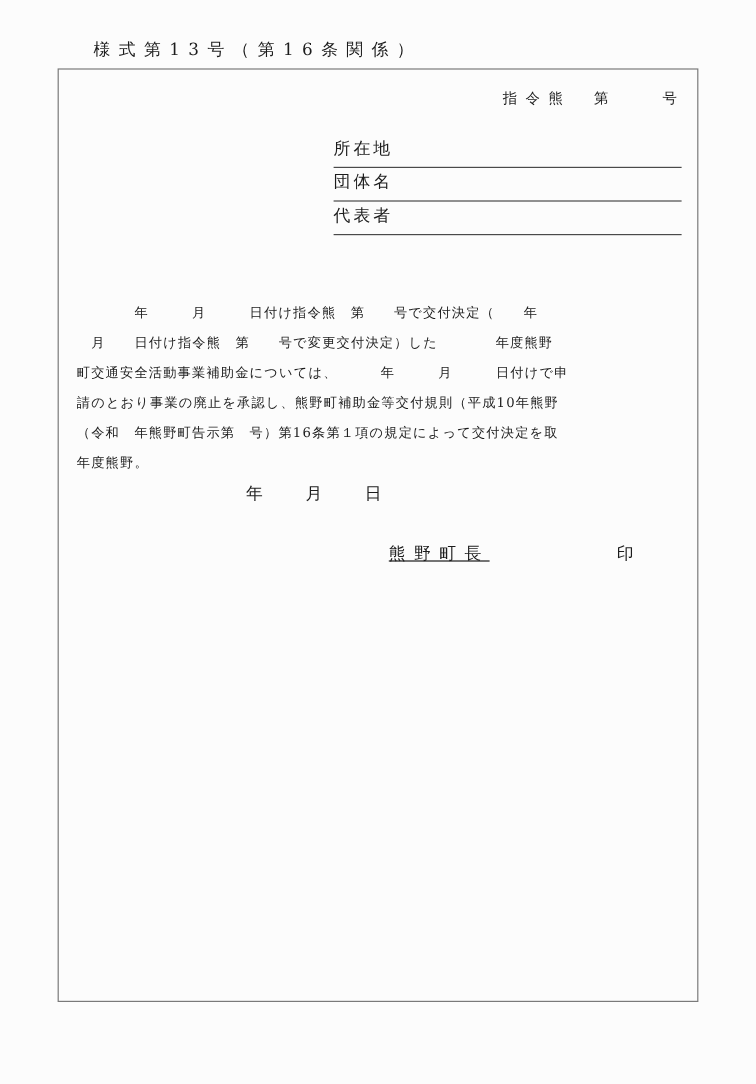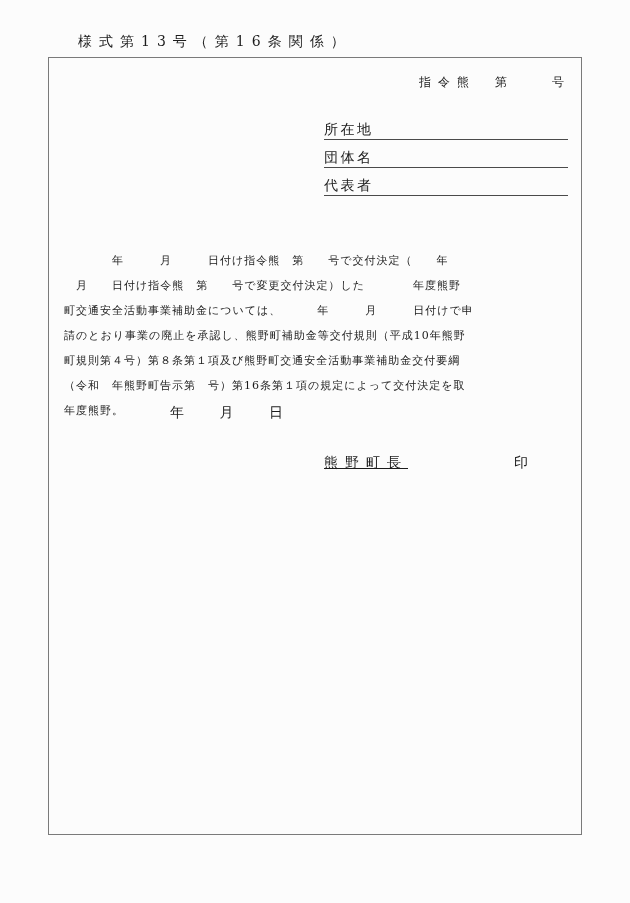--- a/index.html
+++ b/index.html
@@ -48,22 +48,21 @@
   .fields {
     position: absolute;
     left: 229px;
     top: 54px;
     width: 290px;
   }
   .field-row {
     height: 28px;
     border-bottom: 1px solid var(--underline);
     display: flex;
-    align-items: flex-end;
-    margin-left: 46px;
+    align-items: center;
   }
   .field-label {
     font-size: 14px;
     letter-spacing: 2.5px;
     line-height: 1;
     padding-bottom: 3px;
     white-space: pre;
   }
   .body-text {
     position: absolute;
@@ -71,21 +70,21 @@
     top: 158px;
     width: 512px;
     font-size: 11px;
     line-height: 25px;
     letter-spacing: 1px;
     margin-top: 32px;
   }
   .body-line { white-space: pre; }
   .date-line {
     position: absolute;
-    left: 121px;
+    left: 156px;
     top: 347px;
     font-size: 14px;
     line-height: 1;
     letter-spacing: 2.5px;
     white-space: pre;
   }
   .mayor-label {
     position: absolute;
     left: 275px;
     top: 397px;
@@ -126,21 +125,20 @@
       <div class="field-row">
         <span class="field-label">代表者</span>
       </div>
     </div>
 
     <div class="body-text">
       <div class="body-line">　　　　年　　　月　　　日付け指令熊　第　　号で交付決定（　　年</div>
       <div class="body-line">　月　　日付け指令熊　第　　号で変更交付決定）した　　　　年度熊野</div>
       <div class="body-line">町交通安全活動事業補助金については、　　　年　　　月　　　日付けで申</div>
       <div class="body-line">請のとおり事業の廃止を承認し、熊野町補助金等交付規則（平成10年熊野</div>
-      <div class="body-line">町規則第４号）第８条第１項及び熊野町交通安全活動事業補助金交付要綱</div>
       <div class="body-line">（令和　年熊野町告示第　号）第16条第１項の規定によって交付決定を取</div>
       <div class="body-line">年度熊野。</div>
     </div>
 
     <div class="date-line">年　　月　　日</div>
 
     <span class="mayor-label">熊野町長</span>
 
     <span class="seal-label">印</span>
 

